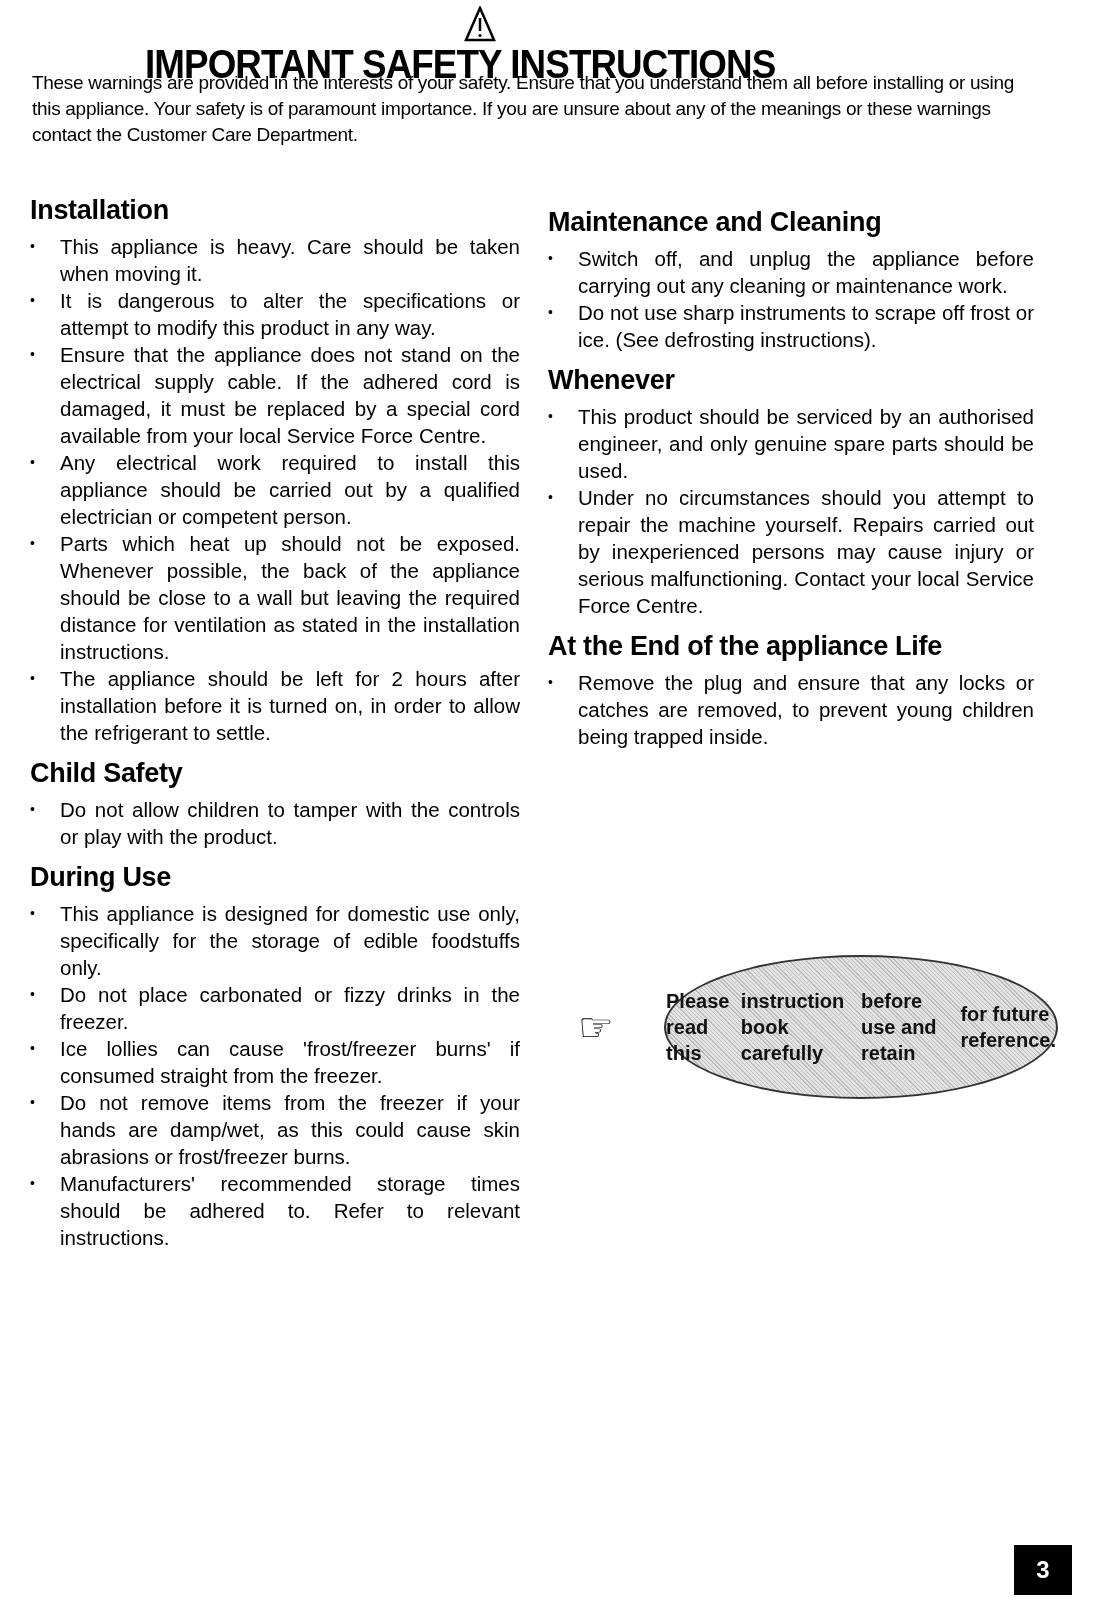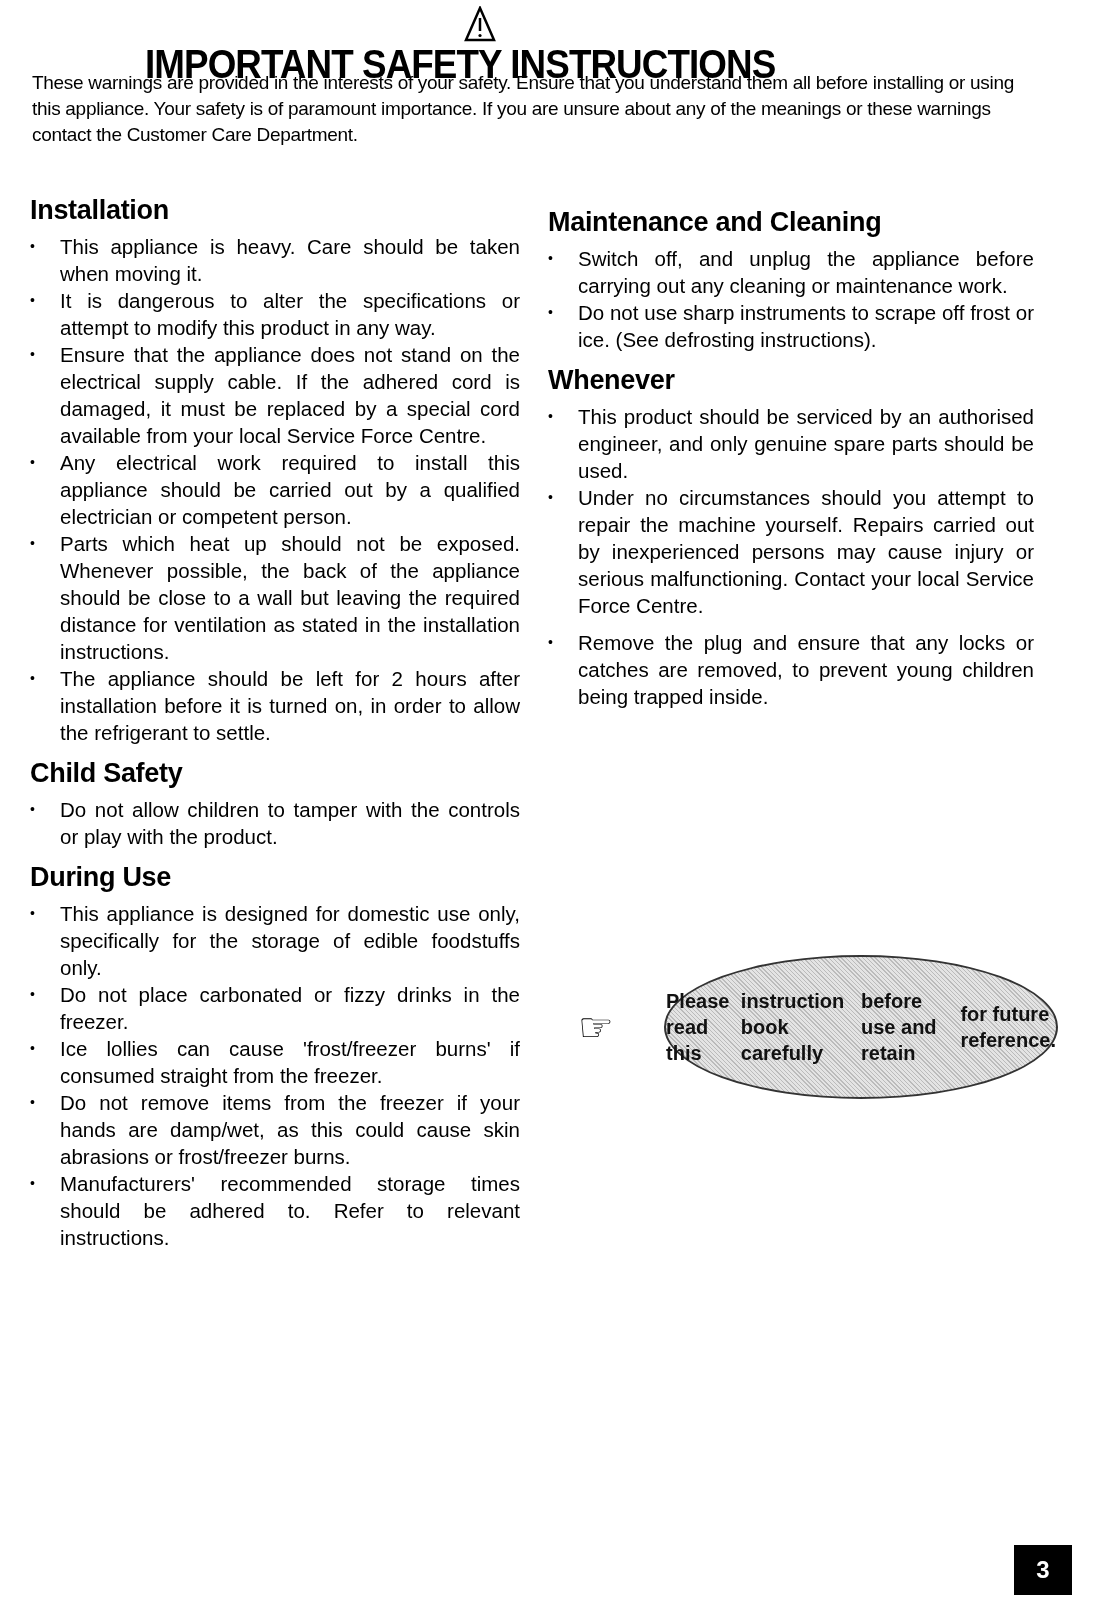--- a/index.html
+++ b/index.html
@@ -79,20 +79,21 @@
     </ul>
   </div>
   <div class="sec">
     <h2>Whenever</h2>
     <ul>
       <li>This product should be serviced by an authorised engineer, and only genuine spare parts should be used.</li>
       <li>Under no circumstances should you attempt to repair the machine yourself. Repairs carried out by inexperienced persons may cause injury or serious malfunctioning. Contact your local Service Force Centre.</li>
     </ul>
   </div>
   <div class="sec">
+    <h2>At the End of the appliance Life</h2>
     <ul>
       <li>Remove the plug and ensure that any locks or catches are removed, to prevent young children being trapped inside.</li>
     </ul>
   </div>
 </div>
 
 <div class="note">
   <span class="hand">☞</span>
   <div class="ellipse">
     <span>Please read this</span>

